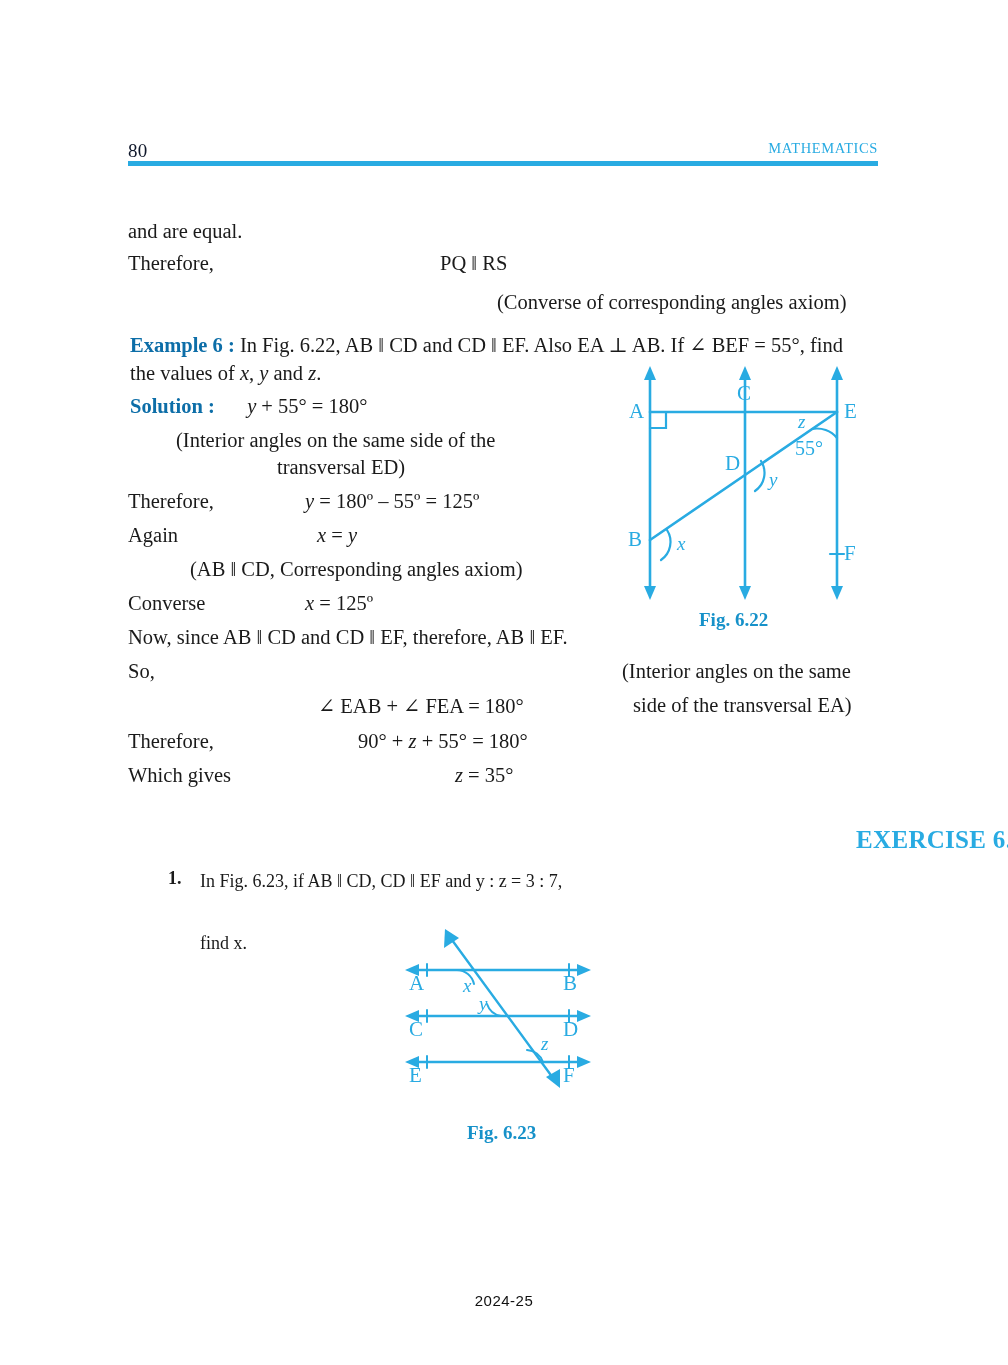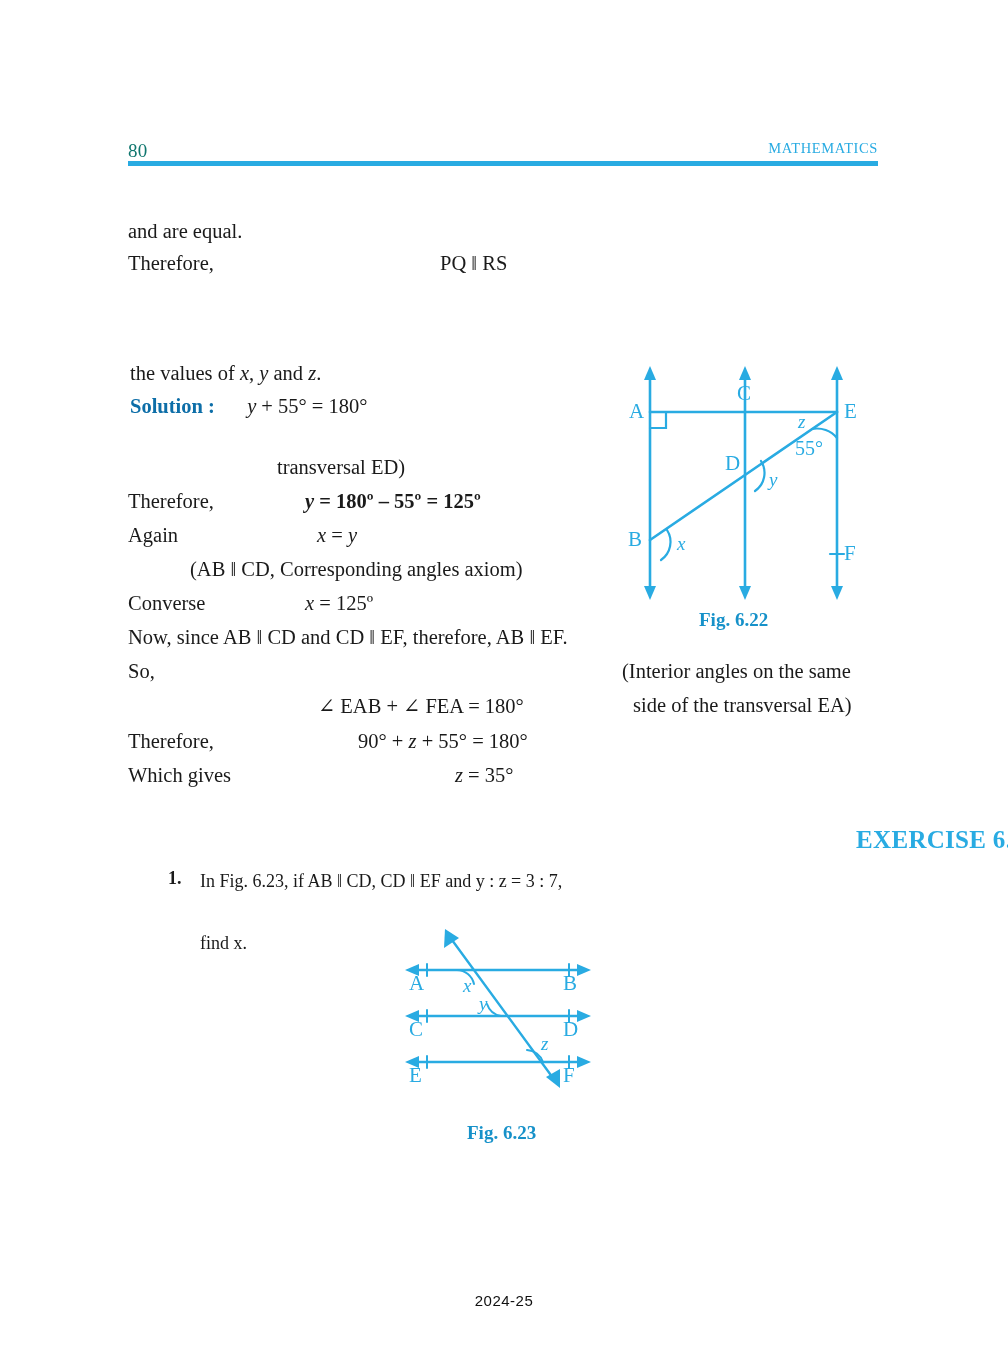--- a/index.html
+++ b/index.html
@@ -27,21 +27,21 @@
     left: 128px;
     top: 138px;
     width: 750px;
     height: 26px;
   }
   .page-number {
     position: absolute;
     left: 0;
     top: 2px;
     font-size: 19px;
-    color: #0f766e;
+    color: #0f172a;
     font-family: "Liberation Serif", serif;
     letter-spacing: 0.2px;
   }
   .running-head {
     position: absolute;
     right: 0;
     top: 2px;
     color: #29abe2;
     font-size: 14.5px;
     letter-spacing: 0.6px;
@@ -136,33 +136,39 @@
       <span>MATHEMATICS</span>
     </div>
   </div>
   <div class="header-rule"></div>
 
   <div class="txt" style="left:128px; top:217px;">and are equal.</div>
 
   <div class="txt" style="left:128px; top:249px;">Therefore,</div>
   <div class="txt" style="left:440px; top:249px;">PQ ‖ RS</div>
 
-
+  <div class="txt" style="left:497px; top:288px;">(Converse of corresponding angles axiom)</div>
+
+  <div class="txt" style="left:130px; top:331px;">
+    <span class="bold-blue">Example 6 :</span>
+    <span>In Fig. 6.22, AB ‖ CD and CD ‖ EF. Also EA ⊥ AB. If ∠ BEF = 55°, find</span>
+  </div>
   <div class="txt" style="left:130px; top:359px;">the values of <span class="it">x</span>, <span class="it">y</span> and <span class="it">z</span>.</div>
 
   <div class="txt" style="left:130px; top:392px;">
     <span class="bold-blue">Solution :</span>
     <span style="display:inline-block; width:22px;"></span>
     <span class="it">y</span> + 55° = 180°
   </div>
 
+  <div class="txt" style="left:176px; top:426px;">(Interior angles on the same side of the</div>
   <div class="txt" style="left:277px; top:453px;">transversal  ED)</div>
 
   <div class="txt" style="left:128px; top:487px;">Therefore,</div>
-  <div class="txt" style="left:305px; top:487px;font-weight:bold;"><span class="it">y</span> = 180º – 55º = 125º</div>
+  <div class="txt" style="left:305px; top:487px;"><span class="it">y</span> = 180º – 55º = 125º</div>
 
   <div class="txt" style="left:128px; top:521px;">Again</div>
   <div class="txt" style="left:317px; top:521px;"><span class="it">x</span> = <span class="it">y</span></div>
 
   <div class="txt" style="left:190px; top:555px;text-align:center;">(AB ‖ CD, Corresponding angles axiom)</div>
 
   <div class="txt" style="left:128px; top:589px;">Converse</div>
   <div class="txt" style="left:305px; top:589px;"><span class="it">x</span> = 125º</div>
 
   <div class="txt" style="left:128px; top:623px;">Now, since AB ‖ CD and CD ‖ EF, therefore, AB ‖ EF.</div>

